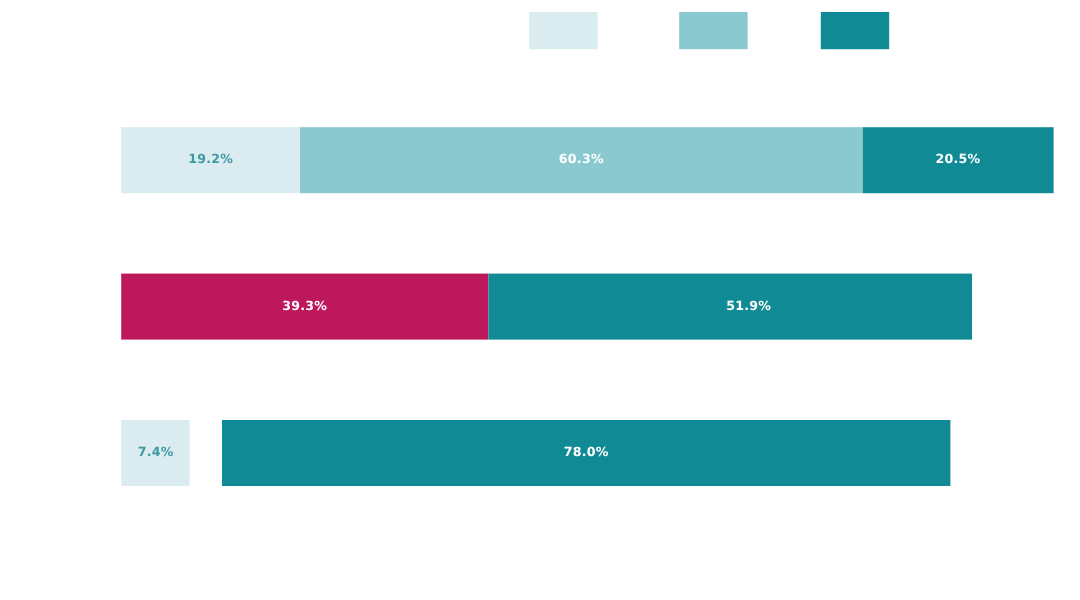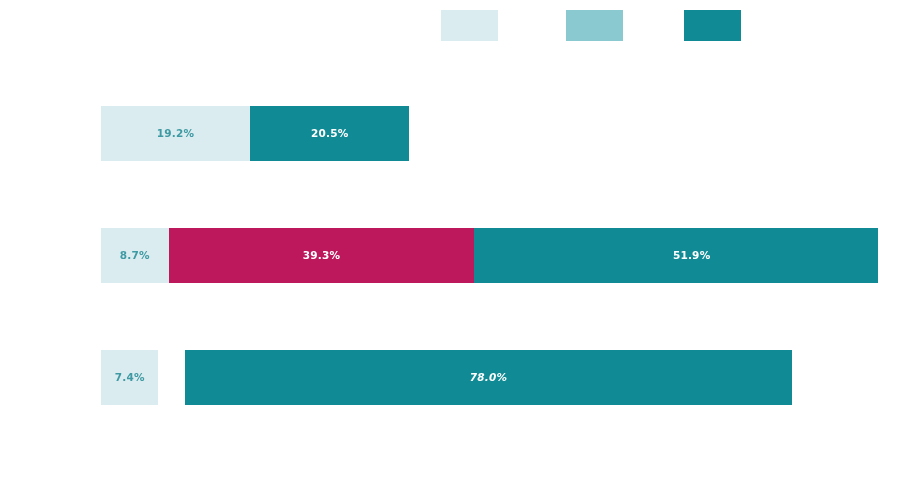--- a/index.html
+++ b/index.html
@@ -106,38 +106,38 @@
       <span class="legend-swatch" style="background: rgb(16, 139, 149);"></span>
       <span class="legend-label"></span>
     </div>
   </div>
 
   <div id="plot-area">
       <div class="bar-row" id="bar-row-0">
         <div class="bar-segment" style="flex: 0 0 19.2%; background: rgb(218, 236, 239);">
           <span class="segment-value" style="color: rgb(63, 154, 163);">19.2%</span>
         </div>
+        <div class="bar-segment" style="flex: 0 0 60.3%; background: rgb(138, 201, 208);">
+          <span class="segment-value" style="color: rgb(255, 255, 255);">60.3%</span>
+        </div>
         <div class="bar-segment" style="flex: 0 0 20.5%; background: rgb(16, 139, 149); align-items: center;">
           <span class="segment-value" style="color: rgb(255, 255, 255);">20.5%</span>
         </div>
       </div>
       <div class="bar-row" id="bar-row-1">
-        <div class="bar-segment" style="flex: 0 0 8.70871%; background: rgb(218, 236, 239);">
-          <span class="segment-value" style="color: rgb(63, 154, 163);">8.7%</span>
-        </div>
         <div class="bar-segment" style="flex: 0 0 39.3393%; background: #be185d; align-items: center;">
           <span class="segment-value" style="color: rgb(255, 255, 255);">39.3%</span>
         </div>
         <div class="bar-segment" style="flex: 0 0 51.952%; background: rgb(16, 139, 149); padding-left: 31px;">
           <span class="segment-value" style="color: rgb(255, 255, 255);">51.9%</span>
         </div>
       </div>
       <div class="bar-row" id="bar-row-2">
         <div class="bar-segment" style="flex: 0 0 7.4%; background: rgb(218, 236, 239);">
           <span class="segment-value" style="color: rgb(63, 154, 163);">7.4%</span>
         </div>
         <div class="bar-segment" style="flex: 0 0 78%; background: rgb(16, 139, 149);">
-          <span class="segment-value" style="color: rgb(255, 255, 255); font-style: italic;">78.0%</span>
+          <span class="segment-value" style="color: rgb(255, 255, 255);">78.0%</span>
         </div>
       </div>
     </div>
 
 </div>
 
 </body></html>

